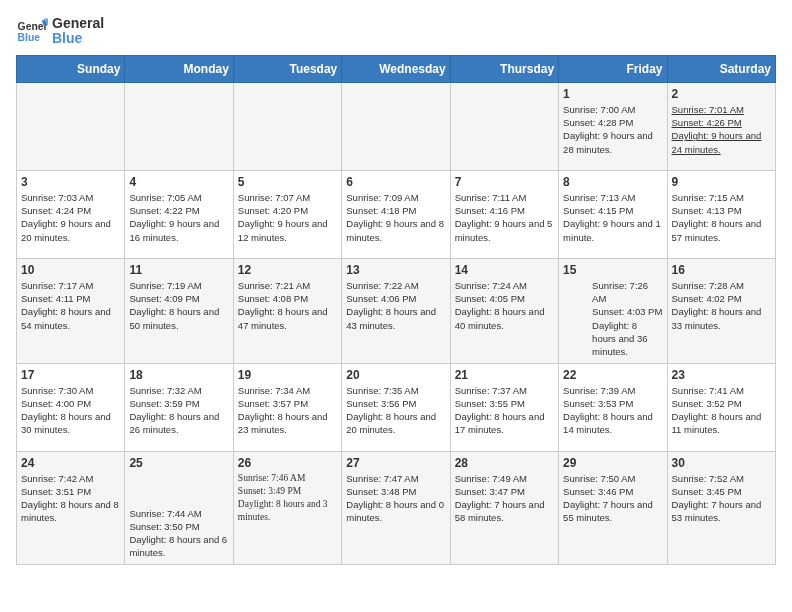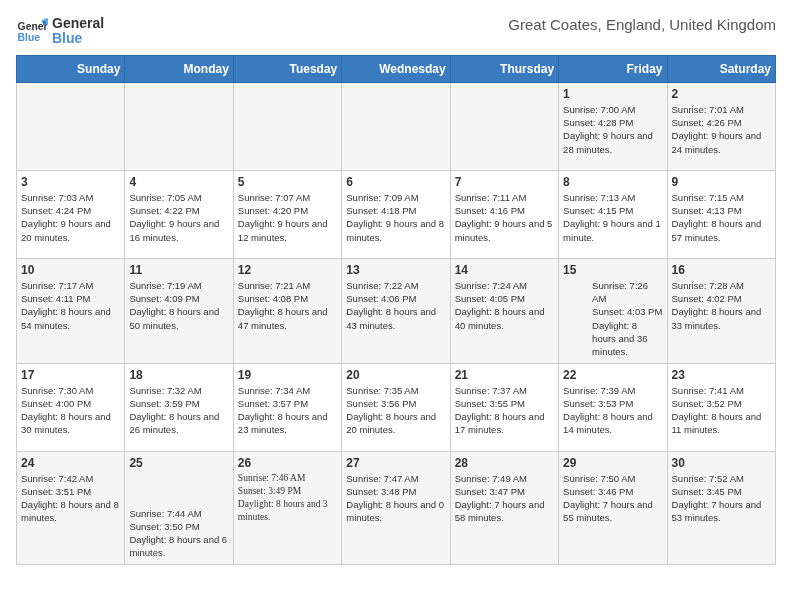--- a/index.html
+++ b/index.html
@@ -92,21 +92,20 @@
       <text x="2" y="30" font-size="13" font-weight="bold" fill="#4a90d9">Blue</text>
       <polygon points="32,4 40,4 36,14" fill="#3a7abf"></polygon>
       <polygon points="34,2 40,2 40,10" fill="#5ab0e8"></polygon>
     </svg>
     <div>
       <div style="font-size:14px;font-weight:bold;color:#333;line-height:1.1;">General</div>
       <div style="font-size:14px;font-weight:bold;color:#4a90d9;line-height:1.1;">Blue</div>
     </div>
   </div>
   <div class="title-area">
-    <div class="subtitle">Great Coates, England, United Kingdom</div>
   </div>
 </div>
 
 <table>
   <thead>
     <tr id="header-row">
     <th>Sunday</th>
         <th>Monday</th>
         <th>Tuesday</th>
         <th>Wednesday</th>
@@ -123,21 +122,21 @@
         <td class="empty-cell"></td>
         <td class="empty-cell"></td>
         <td>
           <span class="day-number">1</span>
           <div class="day-info" style="white-space: pre-line;">Sunrise: 7:00 AM
 Sunset: 4:28 PM
 Daylight: 9 hours and 28 minutes.</div>
         </td>
         <td>
           <span class="day-number">2</span>
-          <div class="day-info" style="white-space: pre-line;">Sunrise: 7:01 AM
+          <div class="day-info" style="white-space: pre-line; text-decoration: underline;">Sunrise: 7:01 AM
 Sunset: 4:26 PM
 Daylight: 9 hours and 24 minutes.</div>
         </td>
       </tr>
       <tr>
         <td>
           <span class="day-number">3</span>
           <div class="day-info" style="white-space: pre-line;">Sunrise: 7:03 AM
 Sunset: 4:24 PM
 Daylight: 9 hours and 20 minutes.</div>

